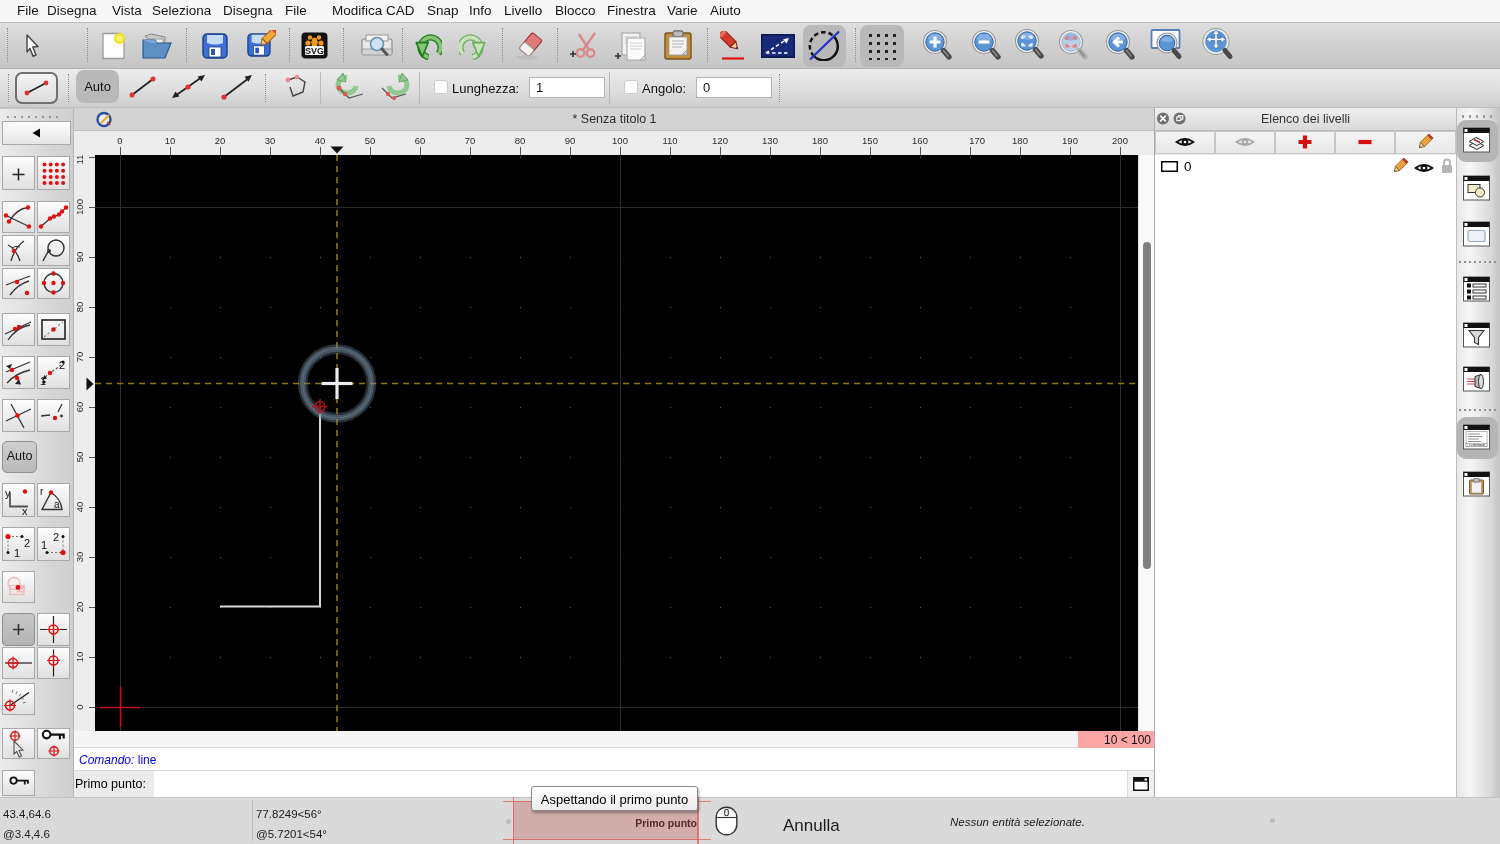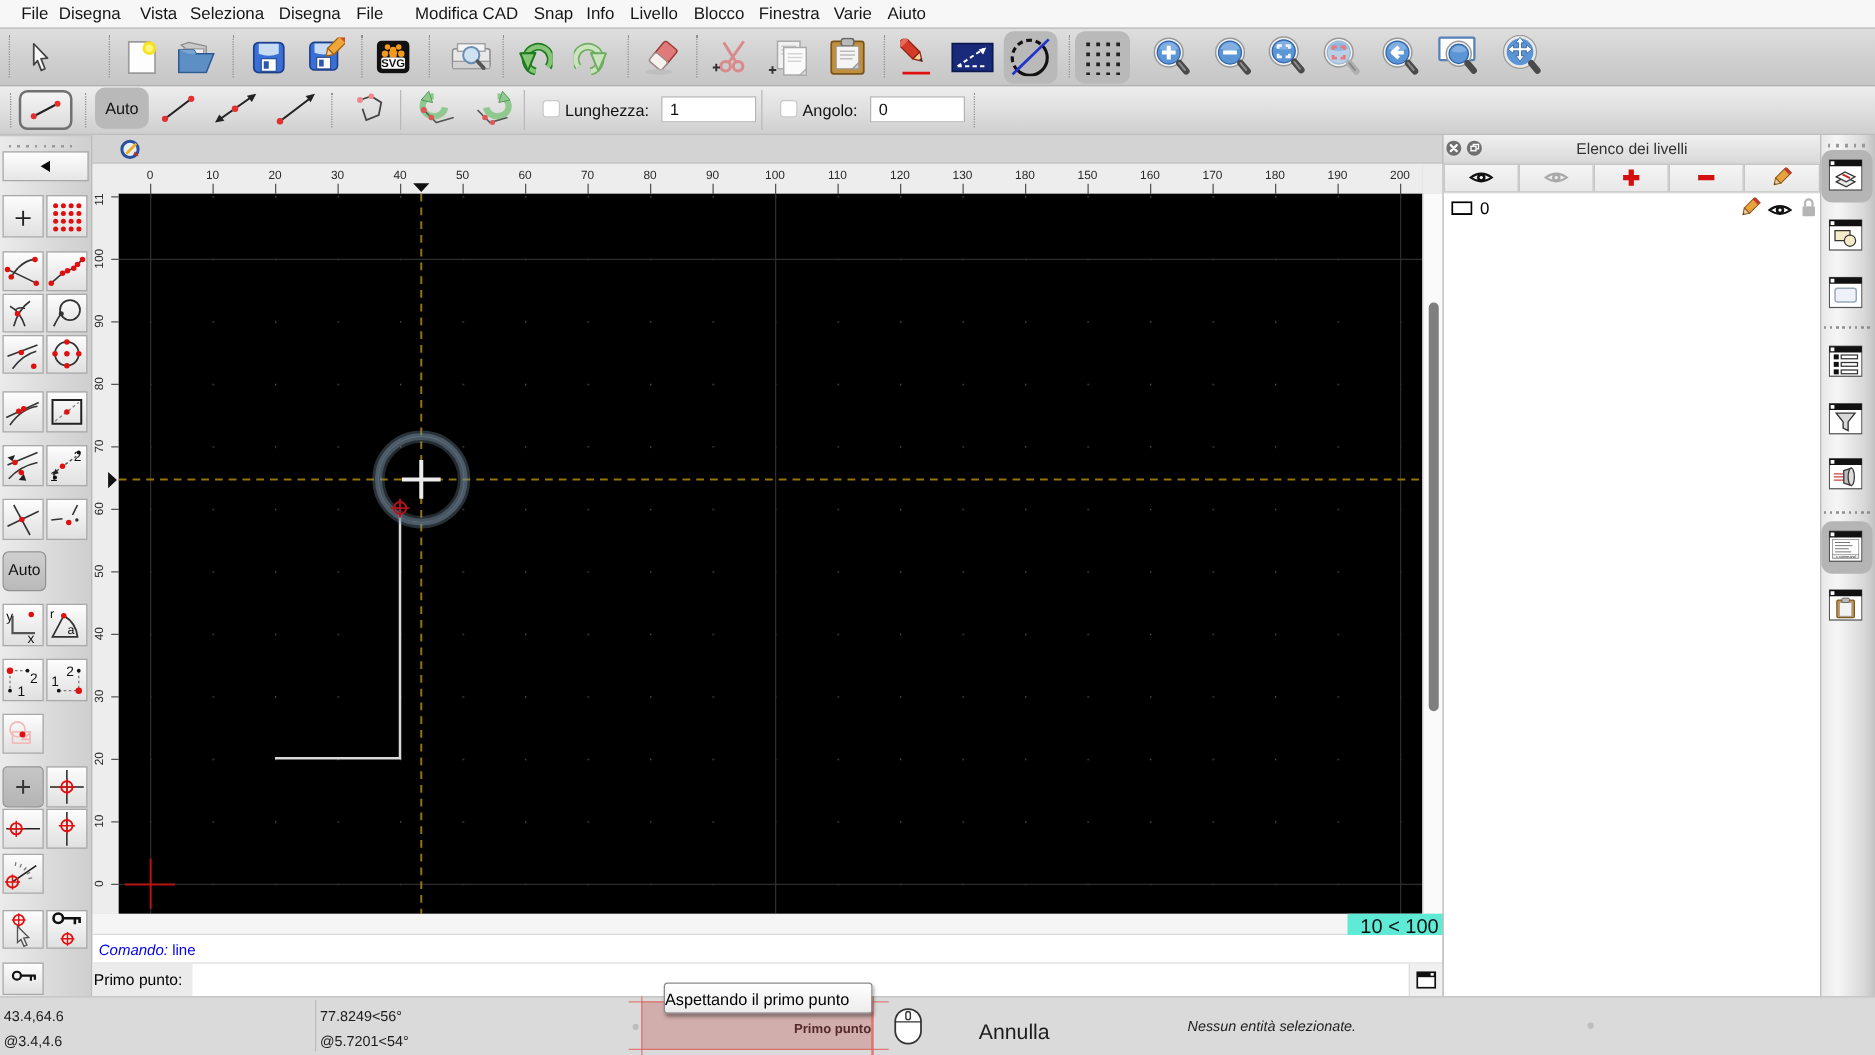--- a/index.html
+++ b/index.html
@@ -24,41 +24,41 @@
 #corner{left:1138px;top:131px;width:17px;height:24px;background:#ededed;}
 .rlab{position:absolute;font-size:9.5px;color:#2a2a2a;}
 .rtick{position:absolute;background:#555;}
 
 #canvas{left:95px;top:155px;width:1043px;height:576px;background:#000;}
 
 #scol{left:1138px;top:155px;width:17px;height:576px;background:#fafafa;border-left:1px solid #e0e0e0;box-sizing:border-box;}
 #sthumb{left:1143px;top:242px;width:8px;height:327px;background:#7f7f7f;border-radius:4px;}
 
 #hbar{left:74px;top:731px;width:1080px;height:17px;background:#f5f5f5;border-bottom:1px solid #d9d9d9;box-sizing:border-box;}
-#hbarR{left:1078px;top:731px;width:76px;height:17px;background:#5eead4;font-size:16px;color:#111;}
+#hbarR{left:1078px;top:731px;width:76px;height:17px;background:#fca5a5;font-size:12px;color:#111;}
 #cmd1{left:74px;top:748px;width:1080px;height:23px;background:#fff;border-bottom:1px solid #d8d8d8;box-sizing:border-box;color:#0000ee;font-size:12px;}
 #cmd2{left:74px;top:771px;width:1080px;height:26px;background:#fff;}
 #cmd2lab{left:74px;top:771px;width:80px;height:26px;background:#ebebeb;font-size:12.5px;color:#000;}
 #cmdbtn{left:1127px;top:771px;width:27px;height:26px;background:#f0f0f0;border-left:1px solid #dcdcdc;box-sizing:border-box;}
 
 #status{left:0;top:797px;width:1500px;height:47px;background:#dadada;border-top:1px solid #c2c2c2;box-sizing:border-box;font-size:11.5px;color:#1c1c1c;}
 
 #ldock{left:0;top:108px;width:74px;height:689px;background:linear-gradient(90deg,#ebebeb,#d6d6d6 70%,#cfcfcf);border-right:1px solid #b5b5b5;border-top:1px solid #c6c6c6;box-sizing:border-box;}
 
 #rpanel{left:1155px;top:108px;width:301px;height:689px;background:#fff;}
 #rptitle{left:1155px;top:108px;width:301px;height:23px;background:linear-gradient(180deg,#f0f0f0,#d9d9d9);border-bottom:1px solid #bcbcbc;box-sizing:border-box;}
 #rptitle .t{position:absolute;left:0;right:0;top:4px;text-align:center;font-size:12.5px;color:#333;}
 #rpbtns{left:1155px;top:131px;width:301px;height:24px;background:#ececec;}
 .rpb{position:absolute;top:131px;height:23px;background:linear-gradient(180deg,#f4f4f4,#e8e8e8);border:1px solid #c6c6c6;box-sizing:border-box;}
 
 #rstrip{left:1456px;top:108px;width:44px;height:689px;background:linear-gradient(90deg,#e8e8e8 0%,#f6f6f6 30%,#d8d8d8 80%,#c2c2c2 100%);border-left:1px solid #bdbdbd;box-sizing:border-box;}
 .ricon{position:absolute;left:1463px;width:27px;height:26px;}
 .rsel{position:absolute;left:1457px;width:41px;background:#b5b5b5;border-radius:9px;}
 
-#tooltip{left:531px;top:786px;width:167px;height:25px;line-height:25px;background:linear-gradient(180deg,#ffffff,#ececec);border:1px solid #8a8a8a;border-radius:3px;box-sizing:border-box;text-align:left;font-size:13px;color:#000;box-shadow:1px 2px 3px rgba(0,0,0,0.35);}
+#tooltip{left:531px;top:786px;width:167px;height:25px;line-height:25px;background:linear-gradient(180deg,#ffffff,#ececec);border:1px solid #8a8a8a;border-radius:3px;box-sizing:border-box;text-align:center;font-size:13px;color:#000;box-shadow:1px 2px 3px rgba(0,0,0,0.35);}
 </style>
 </head>
 <body>
 
 <div id="menubar" class="abs">
 <span style="left:17px">File</span>
     <span style="left:47px">Disegna</span>
     <span style="left:112px">Vista</span>
     <span style="left:152px">Seleziona</span>
     <span style="left:223px">Disegna</span>
@@ -581,20 +581,21 @@
     <div class="abs" style="left:2px;top:770px;width:33px;height:26px;background:linear-gradient(180deg,#fdfdfd,#ebebeb 60%,#e0e0e0);border:1px solid #a8a8a8;box-sizing:border-box;"></div>
     <svg class="abs" style="left:2px;top:770px;" width="33" height="26" viewBox="0 0 33 31">
       <g transform="translate(3,5) scale(0.95)">
         <circle cx="8" cy="8" r="4" fill="none" stroke="#111" stroke-width="2.2"></circle>
         <path d="M12,8 H27 M22,8 V13 M26,8 V12" stroke="#111" stroke-width="2.2" fill="none"></path>
       </g>
     </svg>
   </div>
 
 <div id="mdititle" class="abs">
+    <div class="t">* Senza titolo 1</div>
     <svg class="abs" style="left:22px;top:3px;" width="17" height="17" viewBox="0 0 17 17">
       <circle cx="8" cy="8.5" r="6.5" fill="#e8eef6" stroke="#2a4f9e" stroke-width="2.4"></circle>
       <path d="M5,12 L13,4" stroke="#e8b020" stroke-width="2.2"></path>
       <path d="M12,10 l3,4 -4.5,-1.5 Z" fill="#c03020"></path>
     </svg>
   </div>
 
 <div id="hruler" class="abs"></div>
 <div id="vruler" class="abs"></div>
 <div id="corner" class="abs"></div>
@@ -627,21 +628,21 @@
       <div class="rlab" style="left:631px;top:4px;width:30px;text-align:center;">120</div>
       <div class="rtick" style="left:646px;top:16px;width:1px;height:8px;"></div>
       <div class="rlab" style="left:681px;top:4px;width:30px;text-align:center;">130</div>
       <div class="rtick" style="left:696px;top:16px;width:1px;height:8px;"></div>
       <div class="rlab" style="left:731px;top:4px;width:30px;text-align:center;">180</div>
       <div class="rtick" style="left:746px;top:16px;width:1px;height:8px;"></div>
       <div class="rlab" style="left:781px;top:4px;width:30px;text-align:center;">150</div>
       <div class="rtick" style="left:796px;top:16px;width:1px;height:8px;"></div>
       <div class="rlab" style="left:831px;top:4px;width:30px;text-align:center;">160</div>
       <div class="rtick" style="left:846px;top:16px;width:1px;height:8px;"></div>
-      <div class="rlab" style="left:881px;top:4px;width:30px;text-align:center;">170</div>
+      <div class="rlab" style="left:881px;top:4px;width:30px;text-align:right;">170</div>
       <div class="rtick" style="left:896px;top:16px;width:1px;height:8px;"></div>
       <div class="rlab" style="left:931px;top:4px;width:30px;text-align:center;">180</div>
       <div class="rtick" style="left:946px;top:16px;width:1px;height:8px;"></div>
       <div class="rlab" style="left:981px;top:4px;width:30px;text-align:center;">190</div>
       <div class="rtick" style="left:996px;top:16px;width:1px;height:8px;"></div>
       <div class="rlab" style="left:1031px;top:4px;width:30px;text-align:center;">200</div>
       <div class="rtick" style="left:1046px;top:16px;width:1px;height:8px;"></div>
       <svg class="abs" style="left:256px;top:15px;" width="14" height="8">
         <path d="M0.5,0.5 L13.5,0.5 L7,7.5 Z" fill="#111"></path>
       </svg>

